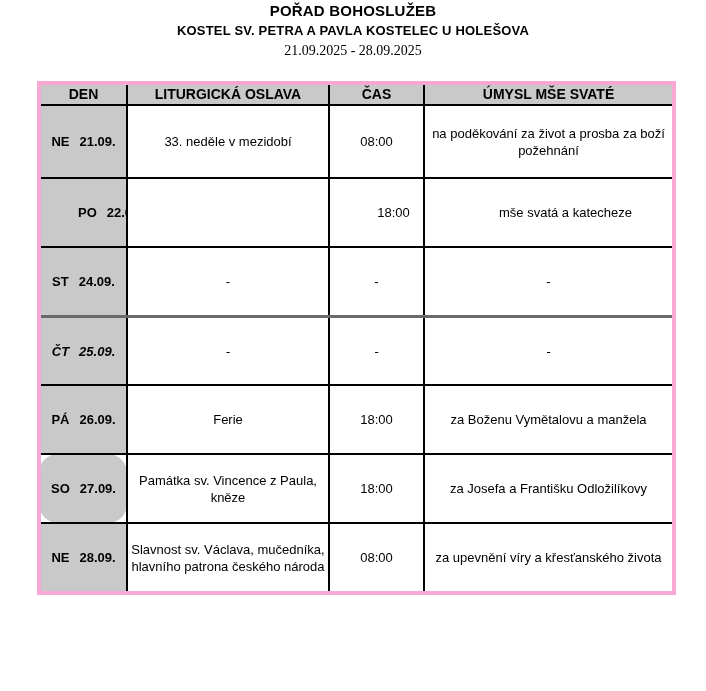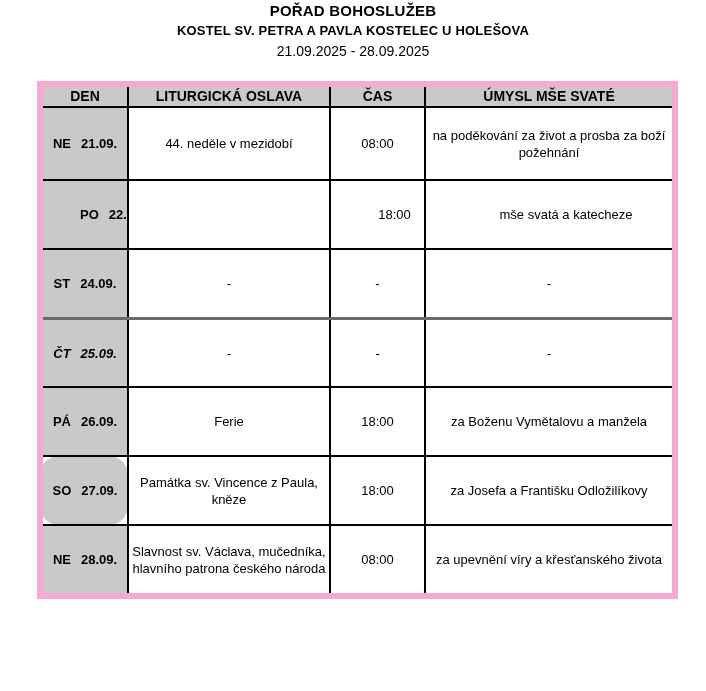--- a/index.html
+++ b/index.html
@@ -25,28 +25,29 @@
     letter-spacing: 0.2px;
   }
   .doc-subtitle {
     font-size: 13px;
     font-weight: bold;
     letter-spacing: 0.2px;
   }
   .doc-daterange {
     font-size: 14px;
     font-weight: normal;
+    font-family: Liberation Serif, serif;
   }
   table.schedule {
     border-collapse: collapse;
     table-layout: fixed;
     margin-left: 37px;
     margin-top: 20px;
     width: 635px;
-    border: 6px solid #f9a8d4;
+    border: 4px solid #f9a8d4;
   }
   table.schedule th,
   table.schedule td {
     border: 2px solid #000000;
     text-align: center;
     vertical-align: middle;
     font-size: 13px;
     line-height: 17px;
     padding: 2px 3px;
     overflow: hidden;
@@ -108,21 +109,21 @@
     </tr>
   </thead>
   <tbody>
     <tr>
       <td class="den-cell">
         <span class="den-wrap">
           <span>NE</span>
           <span>21.09.</span>
         </span>
       </td>
-      <td>44. neděle v mezidobí</td>
+      <td>33. neděle v mezidobí</td>
       <td>08:00</td>
       <td>na poděkování za život a prosba za boží požehnání</td>
     </tr>
     <tr>
       <td class="den-cell">
         <span class="den-wrap">
           <span>PO</span>
           <span>22.09.</span>
         </span>
       </td>

